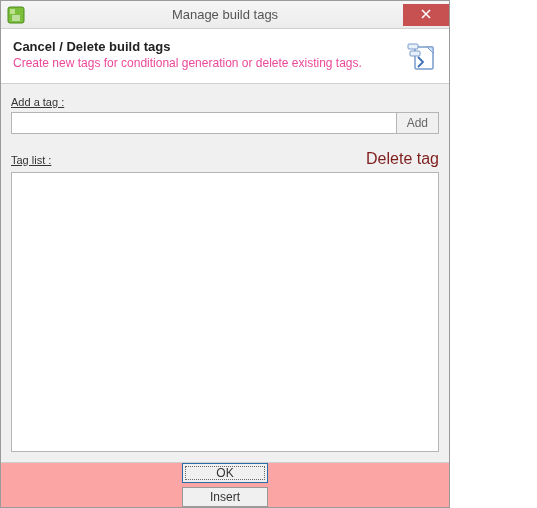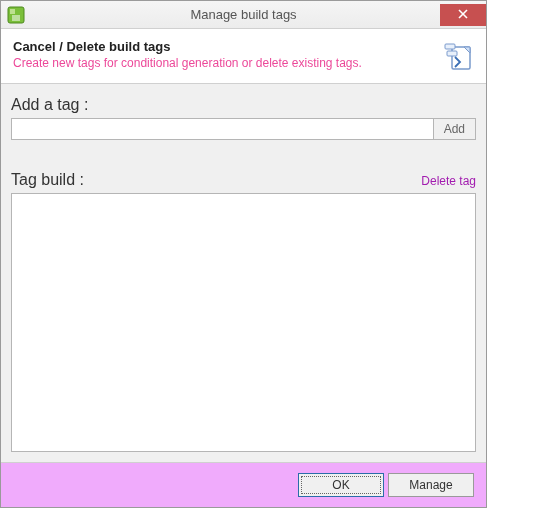--- a/index.html
+++ b/index.html
@@ -4,21 +4,21 @@
 <style>
   * { box-sizing: border-box; }
   html, body {
     margin: 0; padding: 0;
     font-family: "Segoe UI", Tahoma, sans-serif;
     font-size: 12px;
     background: #fff;
     color: #333;
   }
   .window {
-    width: 487px;
+    width: 450px;
     height: 508px;
     border: 1px solid #9a9a9a;
     background: #fff;
     display: flex;
     flex-direction: column;
   }
   
   .titlebar {
     height: 28px;
     background: linear-gradient(#f5f5f5, #ececec);
@@ -78,36 +78,36 @@
   
   .body-area {
     flex: 1;
     background: #f0f0f0;
     padding: 12px 10px 10px 10px;
     display: flex;
     flex-direction: column;
     border-bottom: 1px solid #d0d0d0;
   }
   .field-label {
-    font-size: 16px;
+    font-size: 11px;
     color: #333;
     margin-bottom: 4px;
+    text-decoration: underline;
   }
   .taglist-row {
     display: flex;
     align-items: baseline;
     margin-bottom: 4px;
   }
   .taglist-row .field-label { margin-bottom: 0; }
   .taglist-row .spacer { flex: 1; }
   .link-btn {
-    color: #a21caf;
-    font-size: 12px;
-    cursor: pointer;
-    margin-top: 18px;
+    color: #7f1d1d;
+    font-size: 16px;
+    cursor: pointer;
   }
 
   .add-row {
     display: flex;
     margin-bottom: 16px;
   }
   .add-input {
     flex: 1;
     height: 22px;
     border: 1px solid #b5b5b5;
@@ -132,26 +132,27 @@
   .tag-list-box {
     flex: 1;
     background: #fff;
     border: 1px solid #b5b5b5;
     overflow: auto;
   }
 
   
   .footer {
     height: 44px;
-    background: #f0abfc;
+    background: #fca5a5;
     display: flex;
     align-items: center;
     justify-content: flex-end;
     padding: 0 12px;
     gap: 4px;
+    flex-direction: column;
   }
   .btn {
     min-width: 86px;
     height: 24px;
     background: #f0f0f0;
     border: 1px solid #9a9a9a;
     font-size: 12px;
     color: #333;
     cursor: pointer;
     display: flex; align-items: center; justify-content: center;
@@ -203,26 +204,26 @@
   </div>
 
   <div class="body-area">
     <div class="field-label">Add a tag :</div>
     <div class="add-row">
       <input class="add-input" type="text" value="" style="">
       <div class="add-btn">Add</div>
     </div>
 
     <div class="taglist-row">
-      <div class="field-label">Tag build :</div>
+      <div class="field-label">Tag list :</div>
       <div class="spacer"></div>
       <div class="link-btn">Delete tag</div>
     </div>
 
     <div class="tag-list-box"></div>
   </div>
 
   <div class="footer">
     <div class="btn default">OK</div>
-    <div class="btn">Manage</div>
+    <div class="btn">Insert</div>
   </div>
 
 </div>
 
 </body></html>

